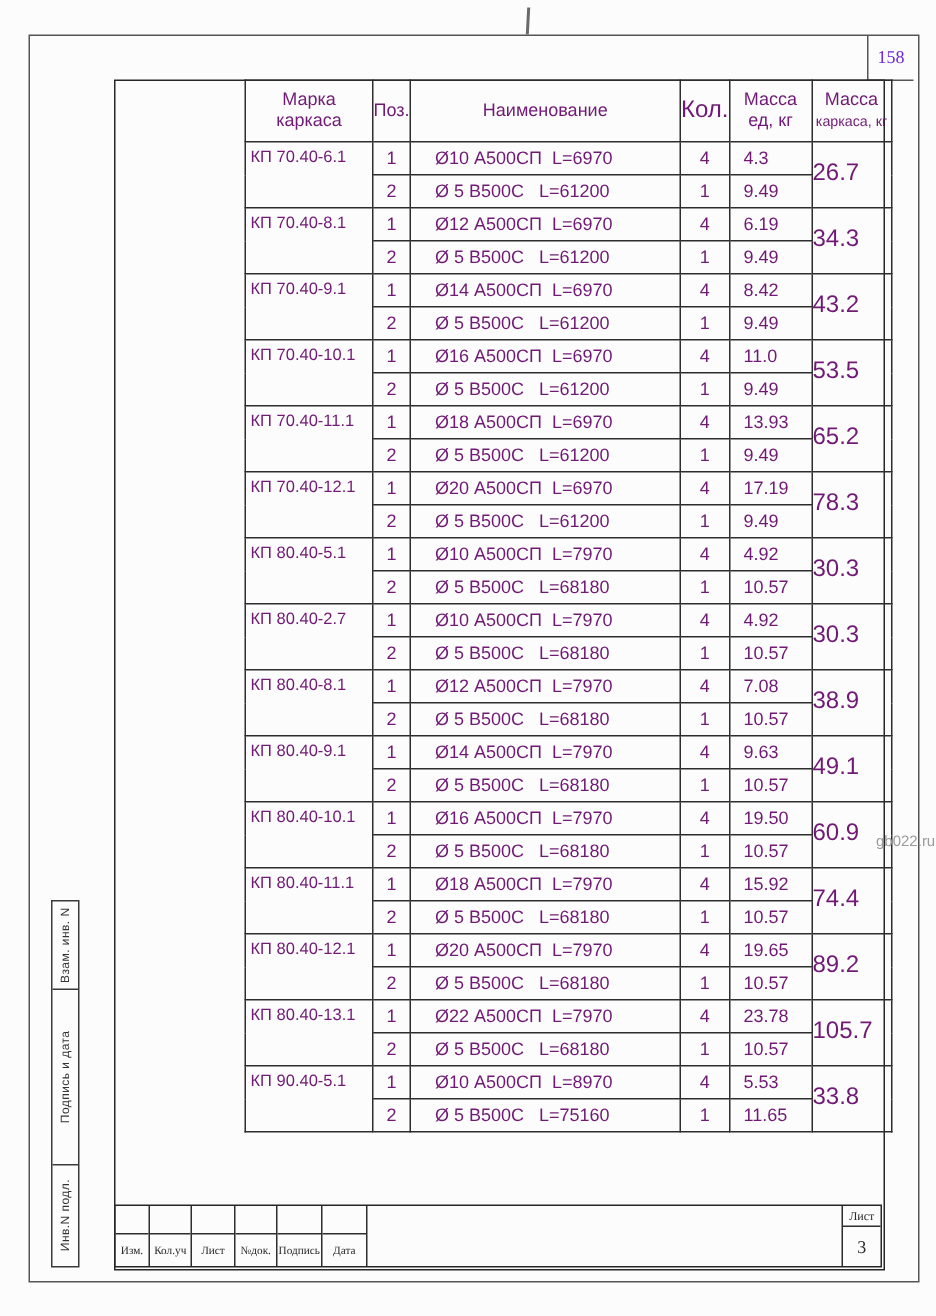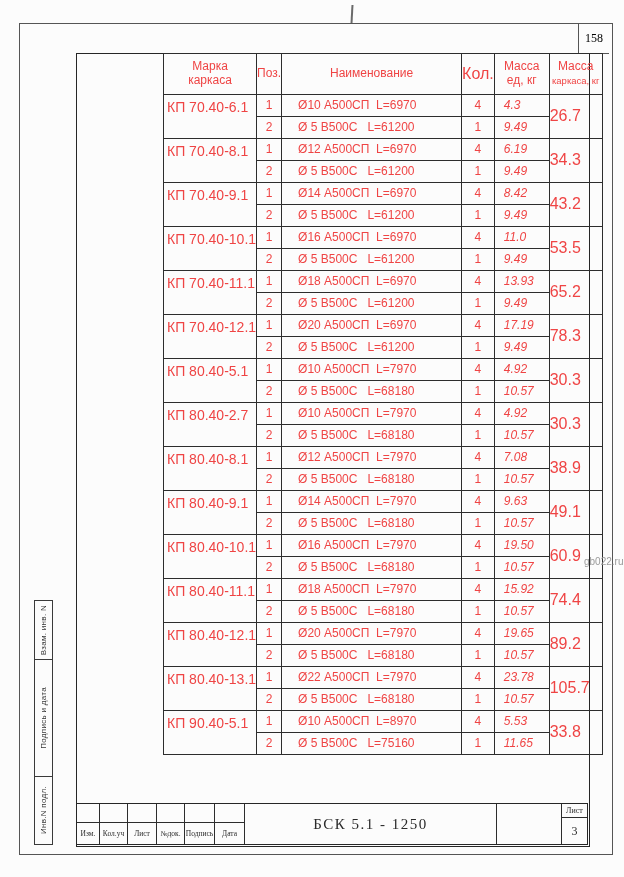--- a/index.html
+++ b/index.html
@@ -14,51 +14,51 @@
     border:1.3px solid #555;
   }
   .scan-tick {
     position:absolute; left:351px; top:5px; width:2px; height:18px;
     background:#6a6a6a; transform:rotate(3deg);
   }
   .corner-box {
     position:absolute; left:578px; top:24px; width:30px; height:29px;
     border-left:1.3px solid #555; border-bottom:1.3px solid #555;
     display:flex; align-items:center; justify-content:center;
-    font-family:"Liberation Serif","DejaVu Serif",serif; font-size:12px; color:#000000;
+    font-family:"Liberation Serif","DejaVu Serif",serif; font-size:12px; color:#6d28d9;
   }
   .frame {
     position:absolute; left:76px; top:53px; width:512px; height:792px;
     border:1.6px solid #262626;
   }
   .watermark {
     position:absolute; left:584px; top:556px;
     font-size:10px; color:#9a9a9a; white-space:nowrap; z-index:5;text-align:center;
   }
 
   
   .spec-table {
     position:absolute; left:163px; top:53px;
     border-collapse:collapse; table-layout:fixed;
-    font-size:12px; color:#ef4444;
+    font-size:12px; color:#701a75;
   }
   .spec-table th, .spec-table td {
     border:1.4px solid #2d2d2d; padding:0; line-height:1.15;
     overflow:hidden;
   }
   .spec-table thead tr { height:41px; }
   .spec-table tbody tr { height:22px; }
   .spec-table th { font-weight:normal; text-align:center; vertical-align:middle; font-size:12px; }
   th .hdr-small { font-size:9.5px;margin-top:32px; }
   th.c-qty { font-size:16px; }
-  td.c-mark { text-align:left; vertical-align:top; padding:4px 0 0 3px; font-size:14px; white-space:nowrap; }
+  td.c-mark { text-align:left; vertical-align:top; padding:4px 0 0 3px; font-size:11px; white-space:nowrap; }
   td.c-pos  { text-align:center; }
   td.c-name { text-align:left; padding-left:16px; white-space:pre; }
   td.c-qty  { text-align:center; }
-  td.c-unit { text-align:left; padding-left:9px;font-style:italic; }
+  td.c-unit { text-align:left; padding-left:9px; }
   td.c-total{ text-align:left; vertical-align:middle; font-size:16px; }
 
   
   .sidebar {
     position:absolute; left:34px; top:600px; width:19px; height:245px;
     border:1.2px solid #3a3a3a; box-sizing:border-box;
     display:flex; flex-direction:column;
   }
   .sb-cell { display:flex; align-items:center; justify-content:center; box-sizing:border-box; }
   .sb-cell + .sb-cell { border-top:1.2px solid #3a3a3a; }
@@ -386,20 +386,19 @@
         </div>
       <div class="tb-col tb-w5">
           <div class="tb-col-top"></div>
           <div class="tb-col-label">Подпись</div>
         </div>
       <div class="tb-col tb-w6">
           <div class="tb-col-top"></div>
           <div class="tb-col-label">Дата</div>
         </div>
     </div>
-    <div class="tb-center">БСК 5.1 - 1250</div>
     <div class="tb-sheet">
       <div class="tb-sheet-label">Лист</div>
       <div class="tb-sheet-value">3</div>
     </div>
   </div>
 
 </div>
 
 </body></html>

